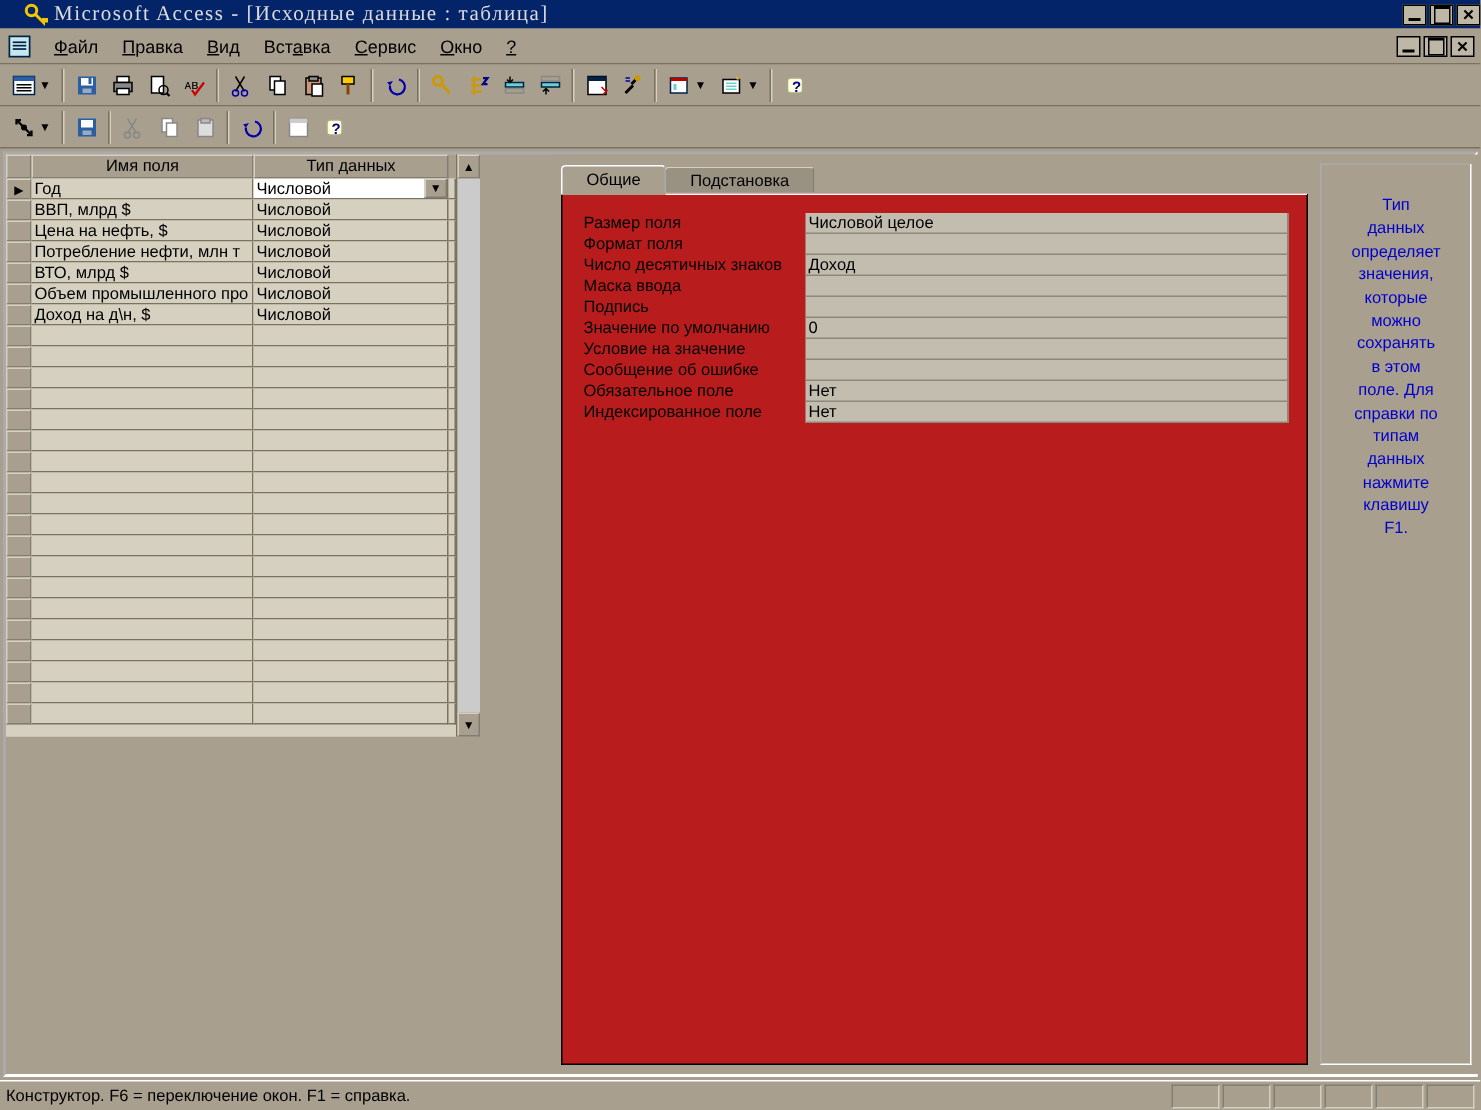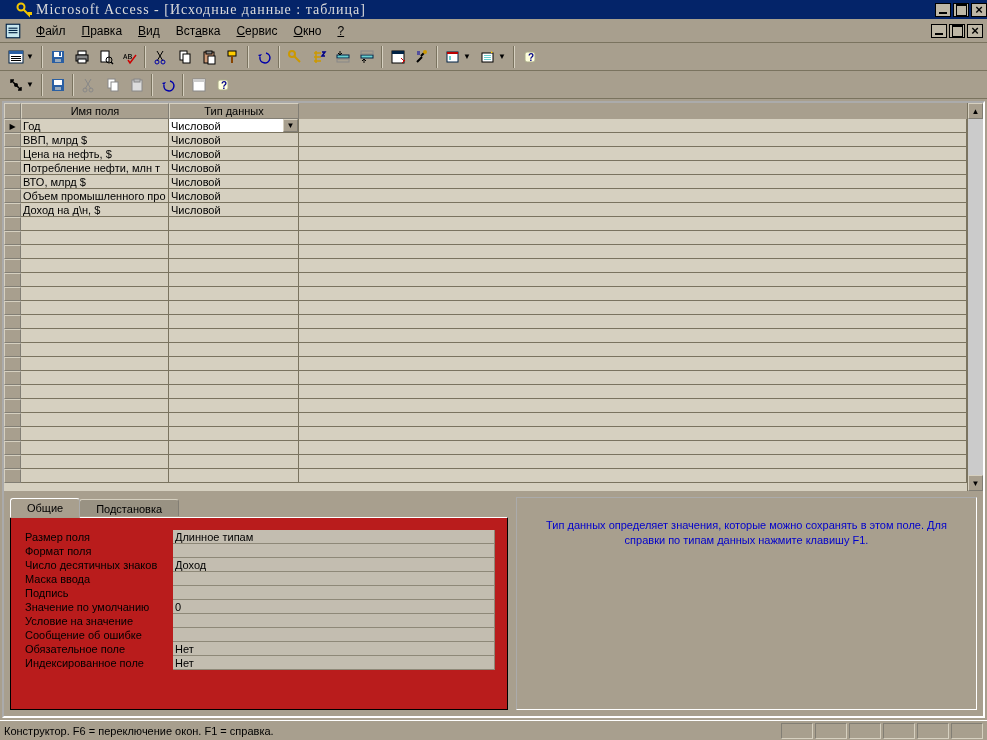--- a/index.html
+++ b/index.html
@@ -24,21 +24,21 @@
   
   
   .toolbar { background: #a89f8e; height: 28px; display: flex; align-items: center; padding: 0 4px; border-bottom:1px solid #7a735f; gap:1px;}
   .tbtn { width: 23px; height: 22px; border: 1px solid transparent; display:flex; align-items:center; justify-content:center; cursor:default;}
   .tsep{width:6px; height:22px; border-left:1px solid #7a735f; border-right:1px solid #d6d0c0; margin:0 2px; width:2px;}
   .tbtn svg{width:16px;height:16px;}
   .tbtn.dropdown{width:34px;}
   .tbtn .dd-arrow{font-size:8px; margin-left:2px;}
   
   
-  .work-area{flex:1; display:flex; flex-direction:column; margin:2px; border:2px inset #fff;}
+  .work-area{flex:1; display:flex; flex-direction:row; margin:2px; border:2px inset #fff;gap:48px;}
   .design-grid{display:flex; height:388px; background:#d6d0c0;}
   .grid-main{flex:1; display:flex; flex-direction:column;}
   .grid-header{display:flex; background:#a89f8e;}
   .gh-sel{width:17px; border:1px outset #d6d0c0; background:#a89f8e; height:16px;}
   .gh-col{border:1px outset #d6d0c0; background:#a89f8e; text-align:center; font-size:11px; height:16px; line-height:14px; display:flex; align-items:center; justify-content:center;}
   .gh-field{width:148px;}
   .gh-type{width:130px;}
   .gh-desc{flex:1;}
   .grid-body{flex:1; overflow:hidden; background:#d6d0c0;}
   .grid-row{display:flex; height:14px;}
@@ -509,21 +509,21 @@
 
   <div class="props-area">
     <div class="props-left">
       <div class="tabs">
         <div class="tab active">Общие</div>
         <div class="tab inactive">Подстановка</div>
       </div>
       <div class="prop-grid" id="prop-grid">
           <div class="prop-row">
             <div class="prop-label">Размер поля</div>
-            <div class="prop-value">Длинное типам</div>
+            <div class="prop-value">Числовой целое</div>
           </div>
           <div class="prop-row">
             <div class="prop-label">Формат поля</div>
             <div class="prop-value"></div>
           </div>
           <div class="prop-row">
             <div class="prop-label">Число десятичных знаков</div>
             <div class="prop-value">Доход</div>
           </div>
           <div class="prop-row">

